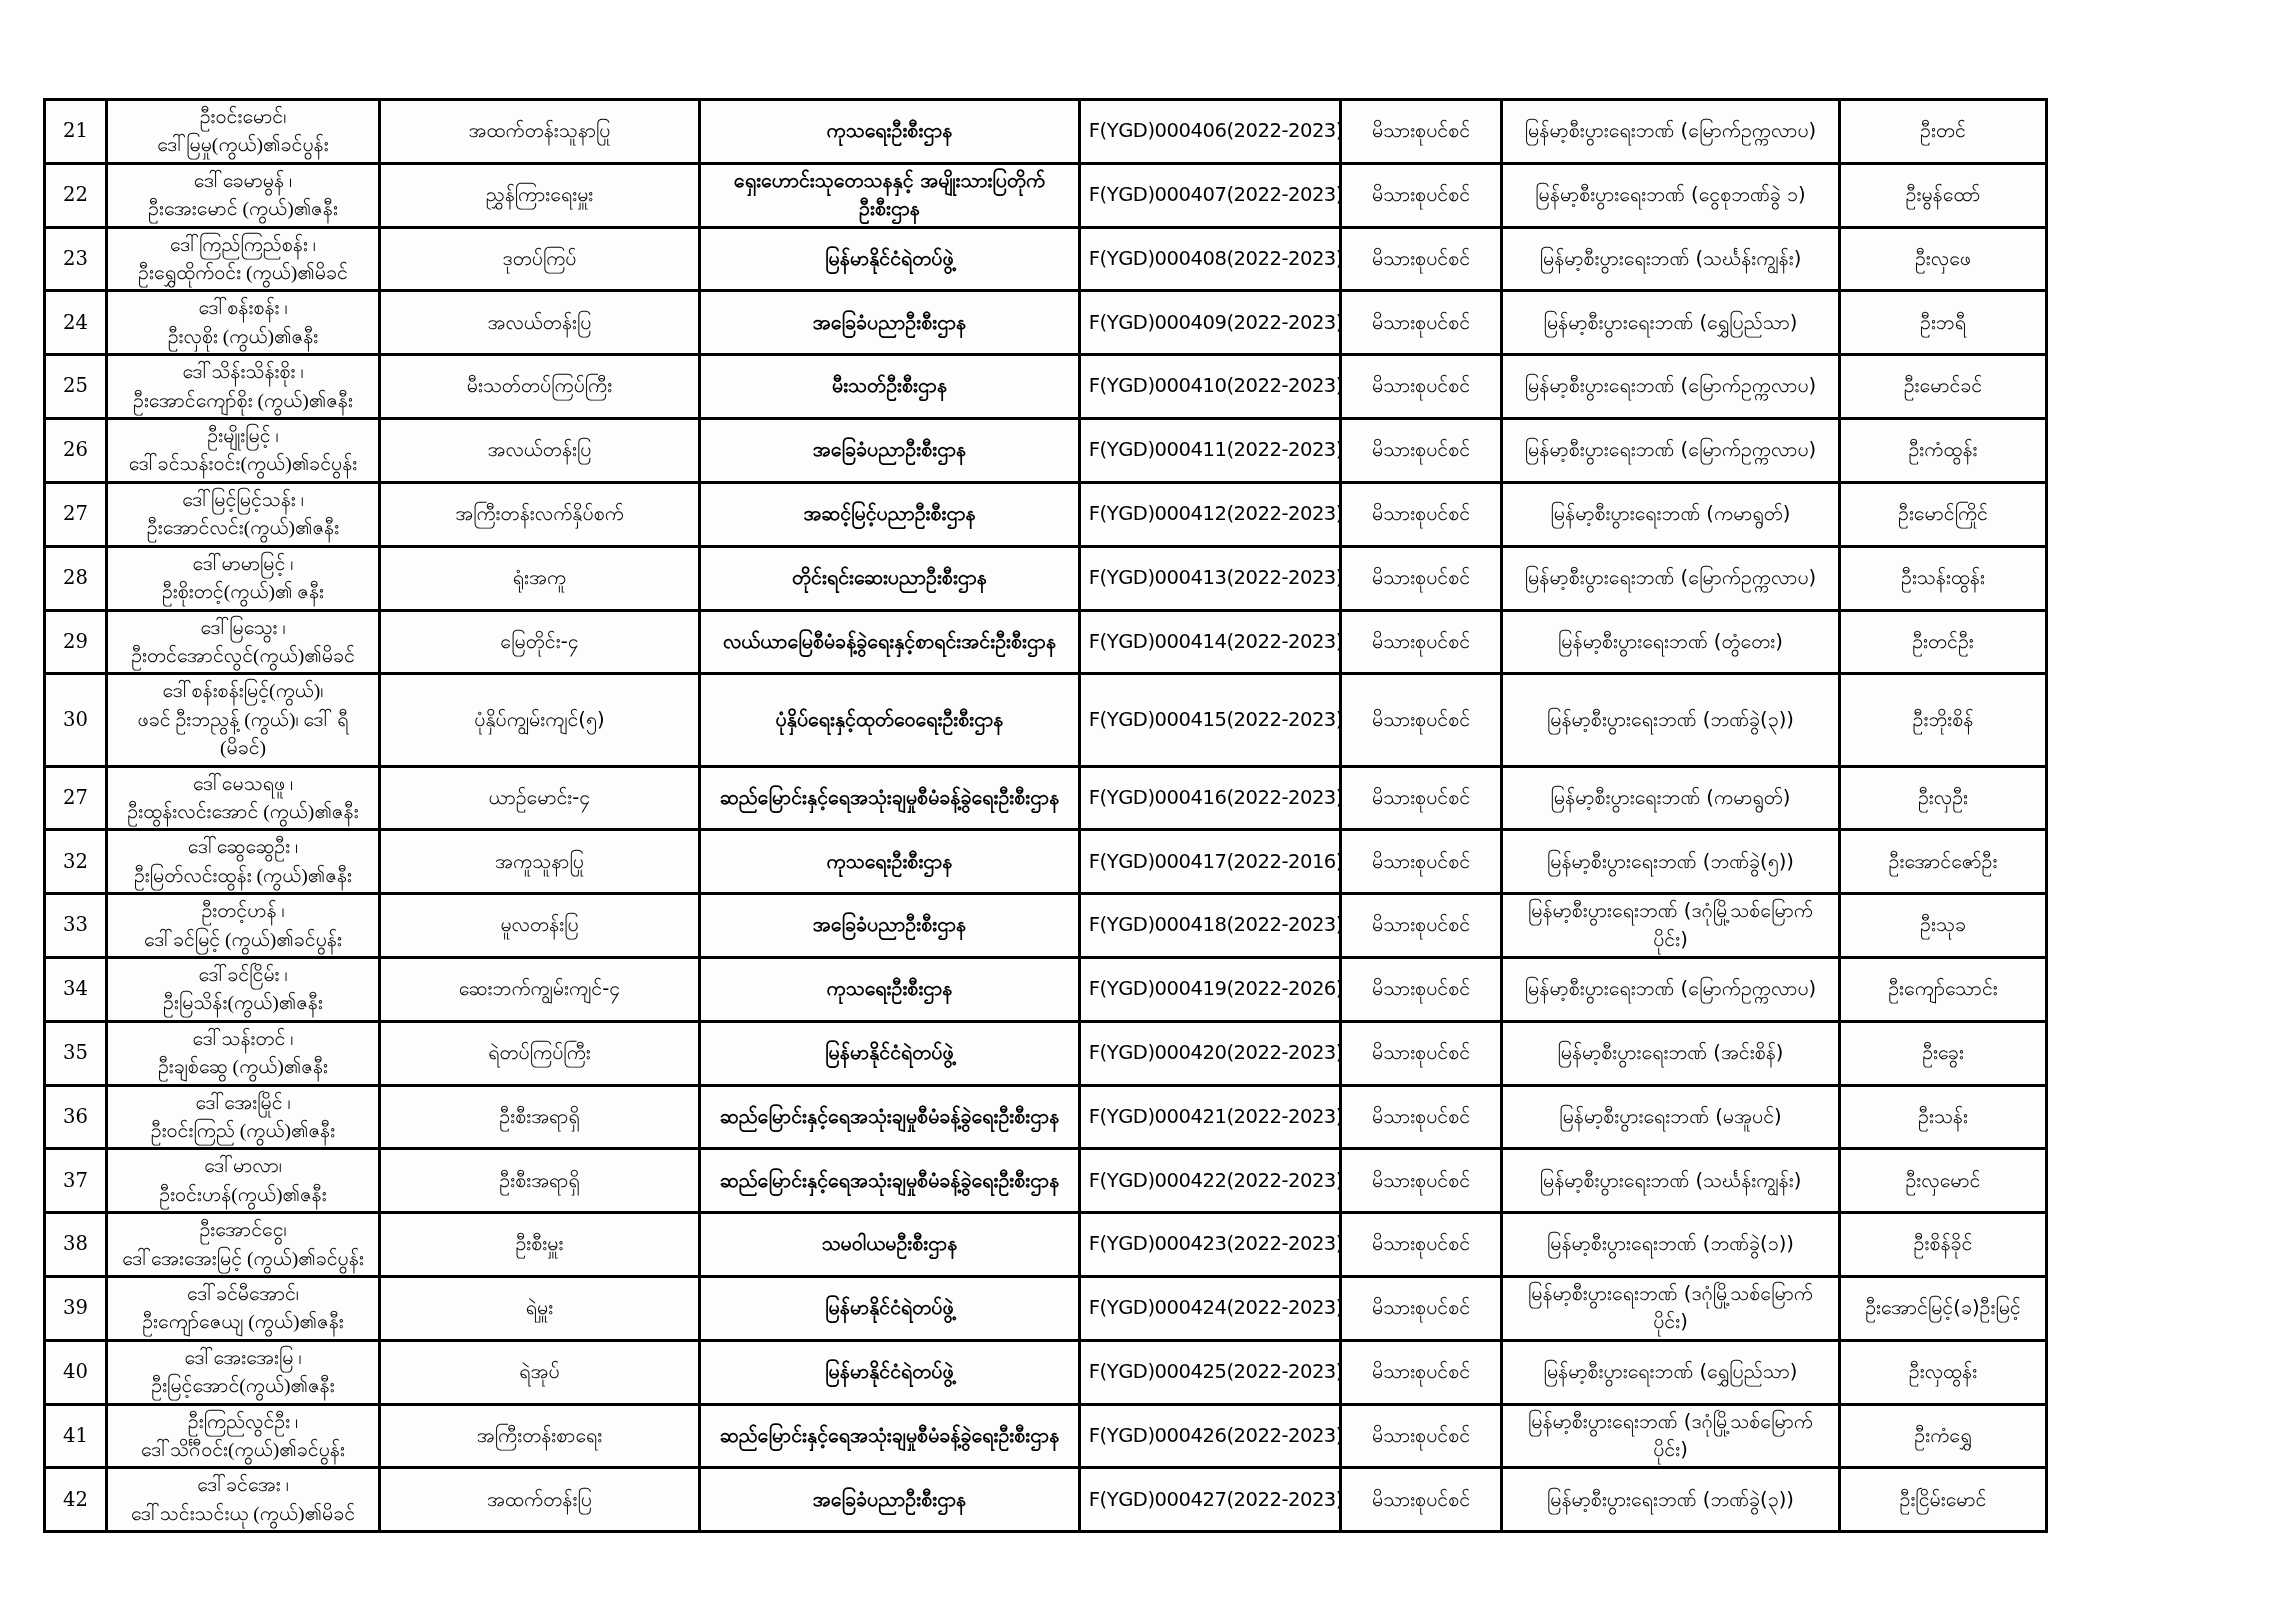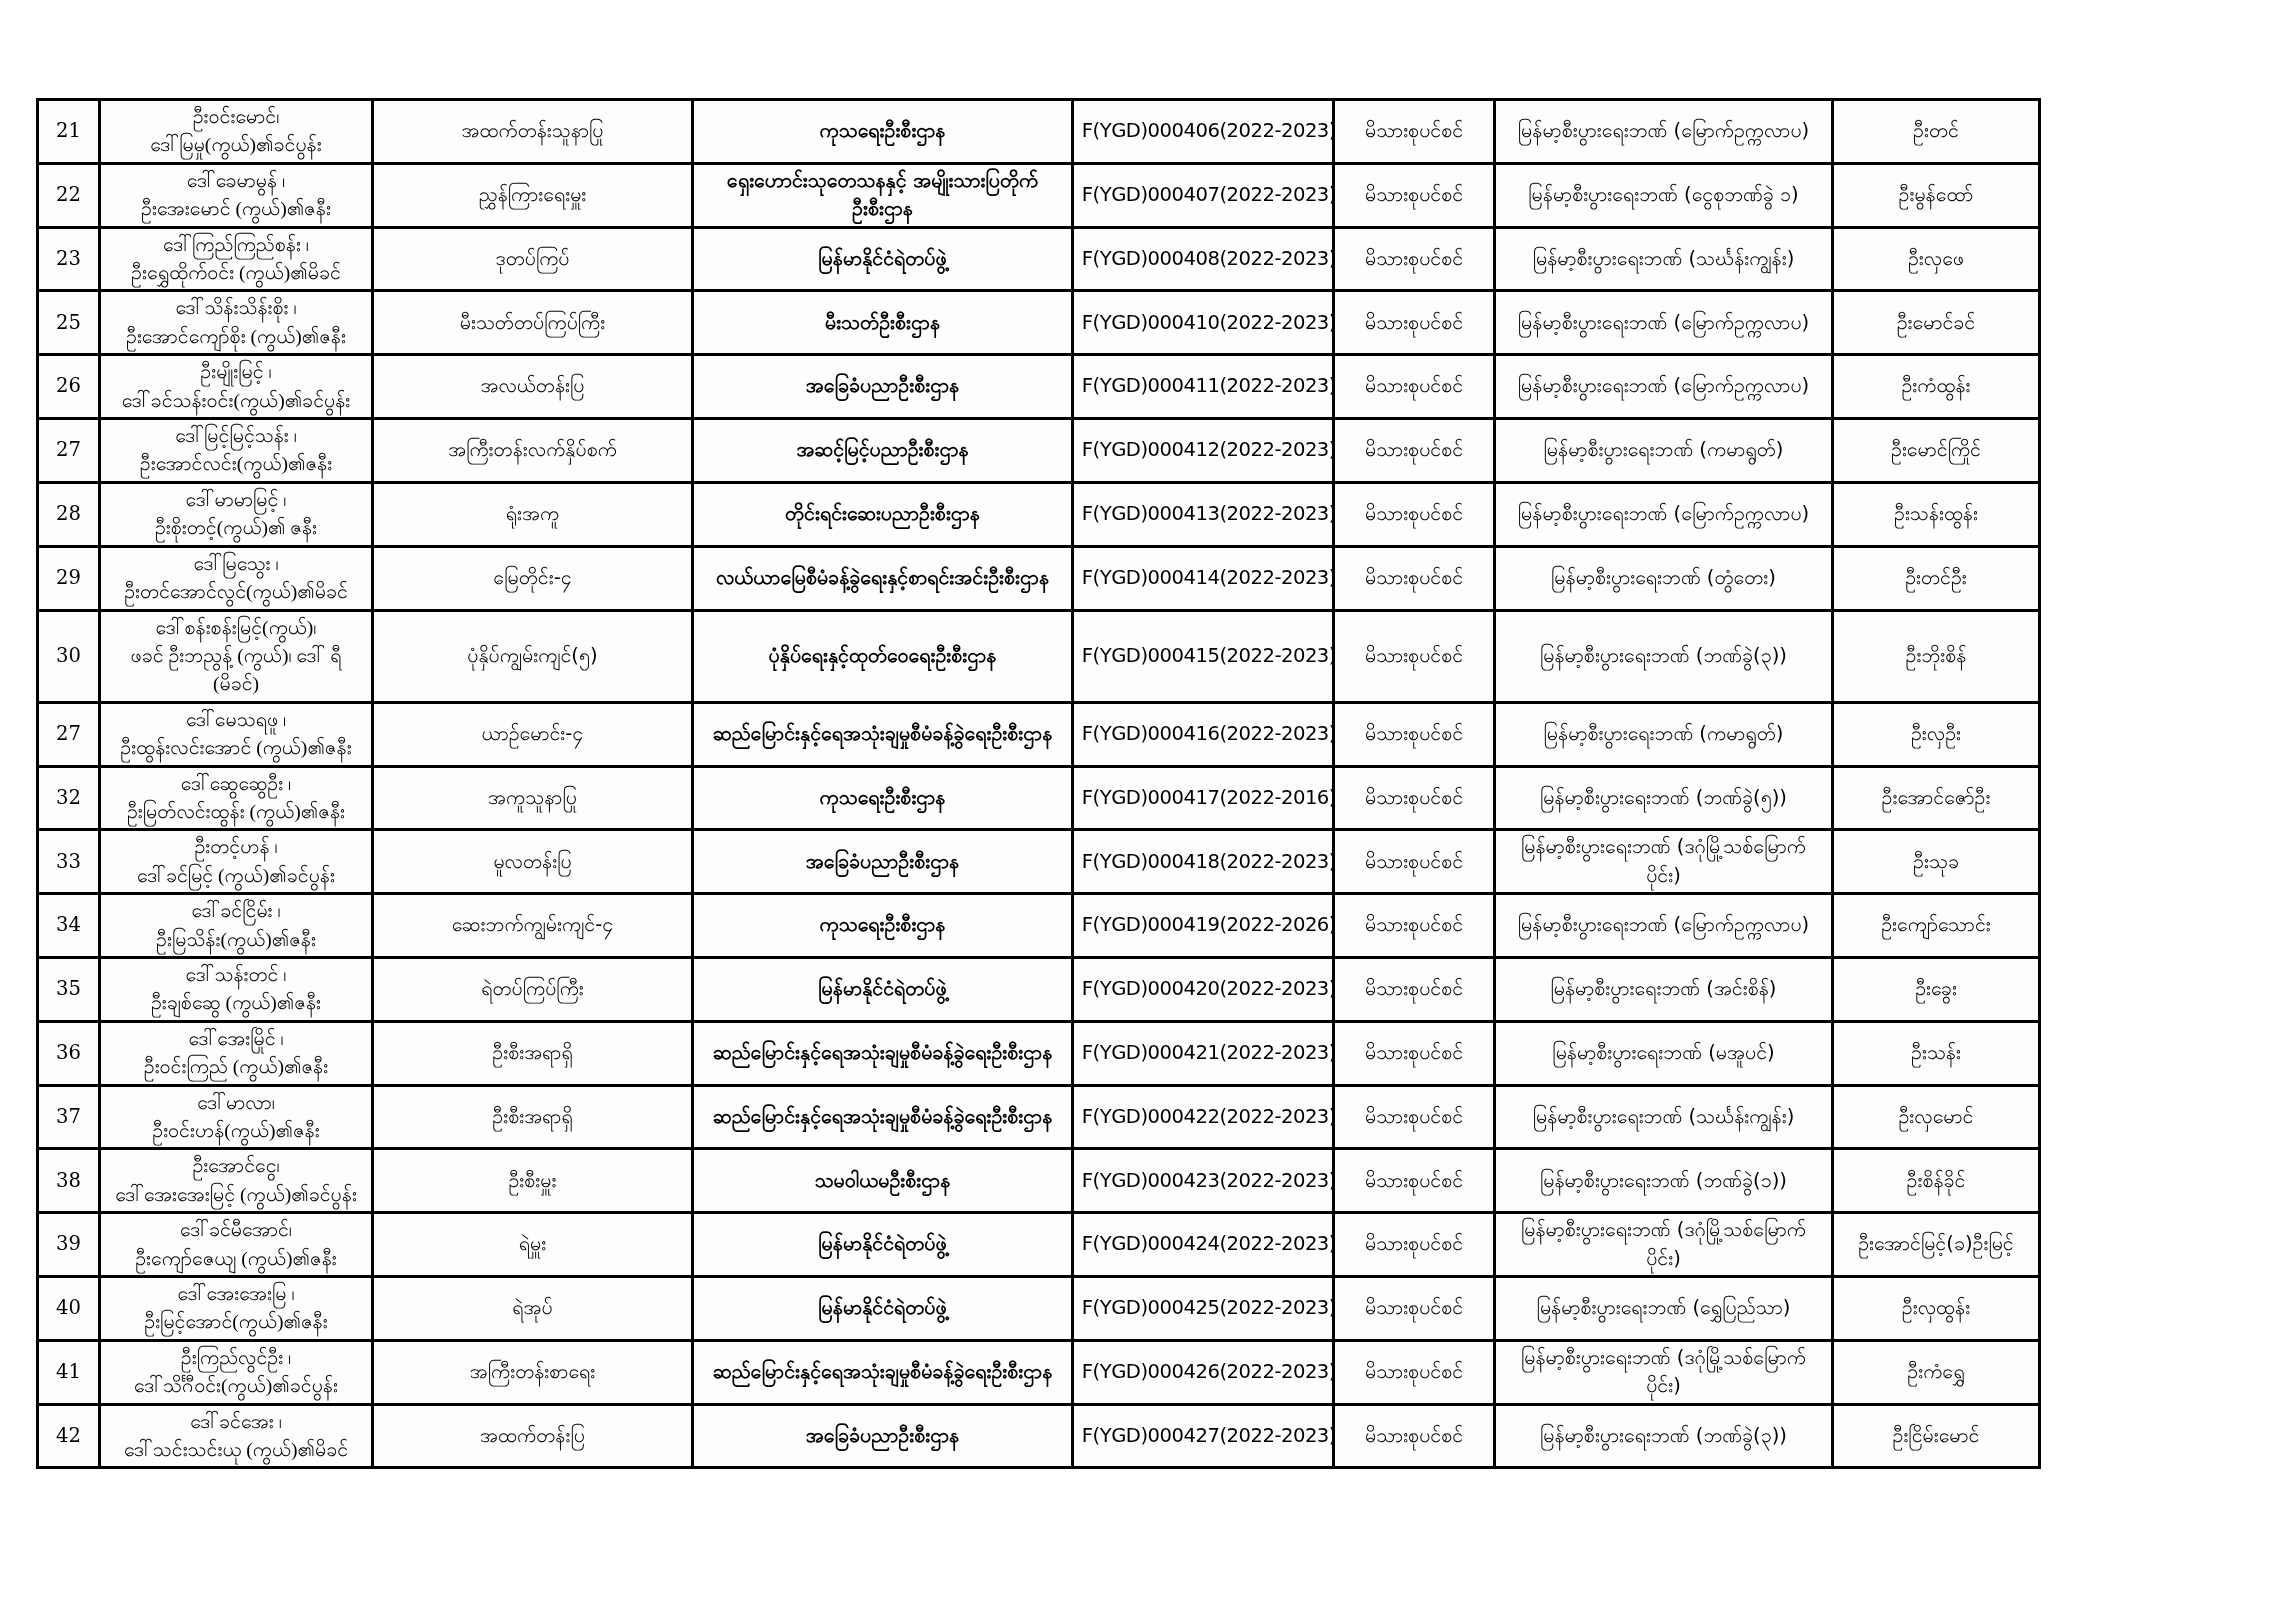--- a/index.html
+++ b/index.html
@@ -9,21 +9,21 @@
     font-family: "DejaVu Sans", sans-serif;
     color: #000000;
   }
   .sheet {
     position: relative;
     width: 2292px; height: 1621px;
     background: #ffffff;
   }
   table.pension-table {
     position: absolute;
-    left: 36px; top: 98px;
+    left: 43px; top: 98px;
     width: 2001px; height: 1311px;
     border-collapse: collapse;
     table-layout: fixed;
     background: #fdfdfd;
   }
   table.pension-table td {
     border: 3.9px solid #000000;
     text-align: center;
     vertical-align: middle;
     padding: 2px 7.8px;
@@ -87,20 +87,33 @@
             <span class="nm-line">ဦးရွှေထိုက်ဝင်း (ကွယ်)၏မိခင်</span>
           </td>
           <td class="c-pos">ဒုတပ်ကြပ်</td>
           <td class="c-dept">မြန်မာနိုင်ငံရဲတပ်ဖွဲ့</td>
           <td class="c-file">F(YGD)000408(2022-2023)</td>
           <td class="c-type">မိသားစုပင်စင်</td>
           <td class="c-bank">မြန်မာ့စီးပွားရေးဘဏ် (သင်္ဃန်းကျွန်း)</td>
           <td class="c-off">ဦးလှဖေ</td>
         </tr>
         <tr>
+          <td class="c-no">24</td>
+          <td class="c-name">
+            <span class="nm-line">ဒေါ်စန်းစန်း ၊</span>
+            <span class="nm-line">ဦးလှစိုး (ကွယ်)၏ဇနီး</span>
+          </td>
+          <td class="c-pos">အလယ်တန်းပြ</td>
+          <td class="c-dept">အခြေခံပညာဦးစီးဌာန</td>
+          <td class="c-file">F(YGD)000409(2022-2023)</td>
+          <td class="c-type">မိသားစုပင်စင်</td>
+          <td class="c-bank">မြန်မာ့စီးပွားရေးဘဏ် (ရွှေပြည်သာ)</td>
+          <td class="c-off">ဦးဘရီ</td>
+        </tr>
+        <tr>
           <td class="c-no">25</td>
           <td class="c-name">
             <span class="nm-line">ဒေါ်သိန်းသိန်းစိုး ၊</span>
             <span class="nm-line">ဦးအောင်ကျော်စိုး (ကွယ်)၏ဇနီး</span>
           </td>
           <td class="c-pos">မီးသတ်တပ်ကြပ်ကြီး</td>
           <td class="c-dept">မီးသတ်ဦးစီးဌာန</td>
           <td class="c-file">F(YGD)000410(2022-2023)</td>
           <td class="c-type">မိသားစုပင်စင်</td>
           <td class="c-bank">မြန်မာ့စီးပွားရေးဘဏ် (မြောက်ဥက္ကလာပ)</td>

